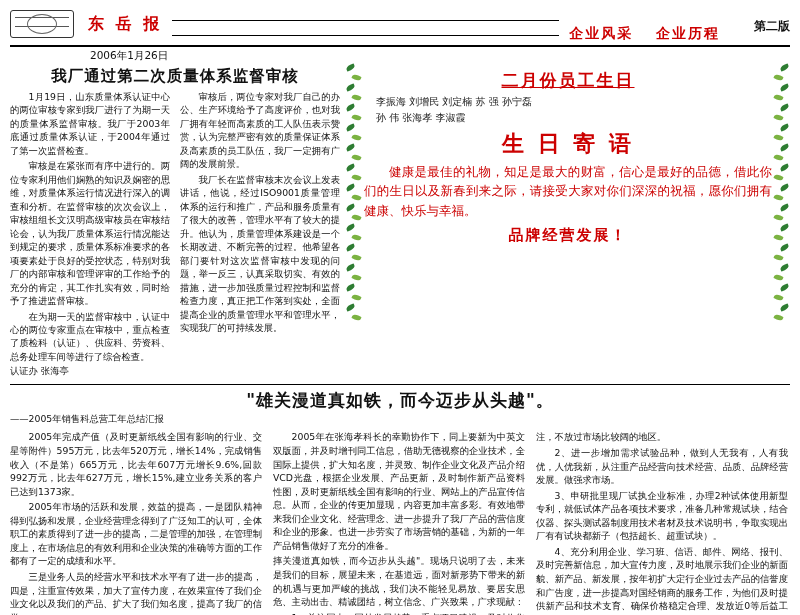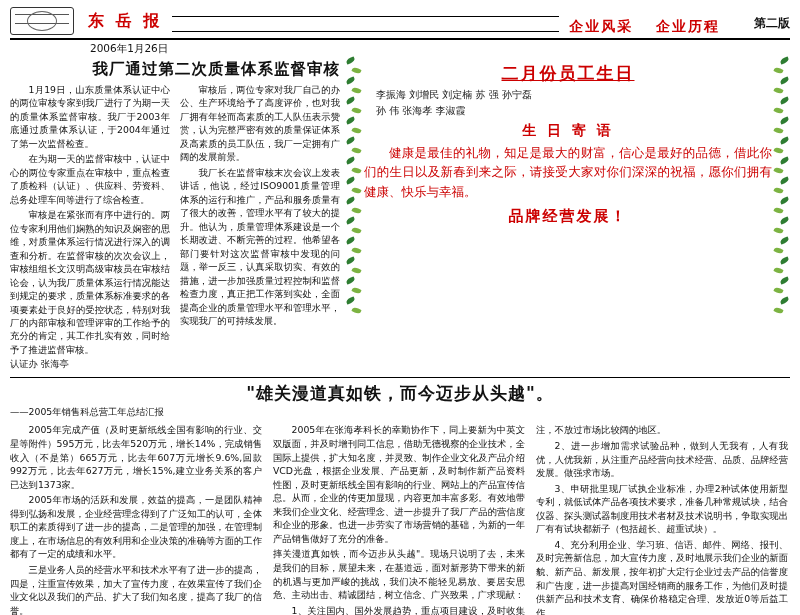--- a/index.html
+++ b/index.html
@@ -10,39 +10,39 @@
   }
   .page{position:relative;width:800px;height:615px;box-sizing:border-box;padding:4px 10px 0 10px;}
 
   
   .masthead{display:flex;align-items:center;border-bottom:2px solid #000;padding-bottom:2px;}
   .logo-box{width:62px;height:26px;border:1px solid #333;border-radius:3px;position:relative;overflow:hidden;flex:0 0 auto;margin-top:1px;}
   .logo-box:before{content:"";position:absolute;left:4px;top:6px;width:54px;height:8px;border-top:1px solid #555;border-bottom:1px solid #555;}
   .logo-box:after{content:"";position:absolute;left:16px;top:3px;width:28px;height:18px;border-radius:50%;border:1px solid #666;}
   .paper-name{color:#cc0000;font-weight:bold;font-size:16px;letter-spacing:3px;margin-left:14px;margin-top:2px;font-family:"DejaVu Sans",sans-serif;}
   .rule-lines{flex:1 1 auto;margin:0 10px;height:14px;border-top:1px solid #000;border-bottom:1px solid #000;margin-top:8px;}
-  .red-head{color:#cc0000;font-weight:bold;font-size:14px;letter-spacing:2px;white-space:nowrap;margin-top:14px;}
+  .red-head{color:#cc0000;font-weight:bold;font-size:14px;letter-spacing:2px;white-space:nowrap;margin-top:21px;}
   .red-head span{margin-right:16px;}
   .edition{font-weight:bold;font-size:12px;margin-left:18px;margin-top:6px;white-space:nowrap;}
   .date-line{font-size:10.5px;margin:2px 0 2px 80px;}
 
   
   .upper{display:flex;gap:8px;margin-top:2px;}
   .col-left{width:330px;}
   .col-right{width:440px;position:relative;}
 
-  .head1{text-align:right;font-weight:bold;font-size:15.5px;letter-spacing:1px;margin:1px 0 3px 0;}
+  .head1{text-align:center;font-weight:bold;font-size:15.5px;letter-spacing:1px;margin:1px 0 3px 0;}
   .two-col{column-count:2;column-gap:10px;column-rule:0;}
   p.body{font-size:9.3px;line-height:1.45;text-align:justify;margin:0 0 2px 0;text-indent:2em;}
   .sign{font-size:9.3px;text-align:left;margin-top:2px;}
 
   
   .bday-title{color:#cc0000;font-weight:bold;font-size:17px;letter-spacing:2px;text-align:center;margin:2px 0 2px 0;text-decoration:underline;}
   .names{font-size:10px;line-height:1.55;color:#222;margin-left:28px;}
-  .greet-title{color:#cc0000;font-weight:bold;font-size:14px;letter-spacing:3px;text-align:center;margin:4px 0 3px 0;}
+  .greet-title{color:#cc0000;font-weight:bold;font-size:22px;letter-spacing:3px;text-align:center;margin:4px 0 3px 0;}
   .greet-body{color:#cc0000;font-size:12.5px;line-height:1.55;text-align:justify;margin:0 16px;text-indent:2em;}
   .greet-foot{color:#cc0000;font-weight:bold;font-size:15px;letter-spacing:2px;text-align:center;margin-top:6px;}
   .ivy{position:absolute;top:0;bottom:0;width:18px;}
   .ivy.left{left:-2px;}
   .ivy.right{right:-2px;}
   .leaf{position:absolute;width:9px;height:5px;background:#2e7d32;border-radius:60% 10% 60% 10%;}
   .leaf.alt{background:#7cb342;}
   .bday-wrap{border:0;padding-top:2px;position:relative;min-height:250px;}
 
   
@@ -74,22 +74,22 @@
     <div class="edition">第二版</div>
   </div>
   <div class="date-line">2006年1月26日</div>
 
   <div class="upper">
 
     <div class="col-left">
       <div class="head1">我厂通过第二次质量体系监督审核</div>
       <div class="two-col">
         <p class="body">1月19日，山东质量体系认证中心的两位审核专家到我厂进行了为期一天的质量体系监督审核。我厂于2003年底通过质量体系认证，于2004年通过了第一次监督检查。</p>
+        <p class="body">审核是在紧张而有序中进行的。两位专家利用他们娴熟的知识及娴密的思维，对质量体系运行情况进行深入的调查和分析。在监督审核的次次会议上，审核组组长文汉明高级审核员在审核结论会，认为我厂质量体系运行情况能达到规定的要求，质量体系标准要求的各项要素处于良好的受控状态，特别对我厂的内部审核和管理评审的工作给予的充分的肯定，其工作扎实有效，同时给予了推进监督审核。</p>
         <p class="body">在为期一天的监督审核中，认证中心的两位专家重点在审核中，重点检查了质检科（认证）、供应科、劳资科、总务处理车间等进行了综合检查。</p>
-        <p class="body">审核是在紧张而有序中进行的。两位专家利用他们娴熟的知识及娴密的思维，对质量体系运行情况进行深入的调查和分析。在监督审核的次次会议上，审核组组长文汉明高级审核员在审核结论会，认为我厂质量体系运行情况能达到规定的要求，质量体系标准要求的各项要素处于良好的受控状态，特别对我厂的内部审核和管理评审的工作给予的充分的肯定，其工作扎实有效，同时给予了推进监督审核。</p>
         <p class="body">审核后，两位专家对我厂自己的办公、生产环境给予了高度评价，也对我厂拥有年轻而高素质的工人队伍表示赞赏，认为完整严密有效的质量保证体系及高素质的员工队伍，我厂一定拥有广阔的发展前景。</p>
         <p class="body">我厂长在监督审核末次会议上发表讲话，他说，经过ISO9001质量管理体系的运行和推广，产品和服务质量有了很大的改善，管理水平有了较大的提升。他认为，质量管理体系建设是一个长期改进、不断完善的过程。他希望各部门要针对这次监督审核中发现的问题，举一反三，认真采取切实、有效的措施，进一步加强质量过程控制和监督检查力度，真正把工作落到实处，全面提高企业的质量管理水平和管理水平，实现我厂的可持续发展。</p>
         <p class="body"></p>
       </div>
       <div class="sign">认证办 张海亭</div>
     </div>
 
     <div class="col-right">
       <div class="bday-wrap">
         <div class="ivy left" id="ivyL">

